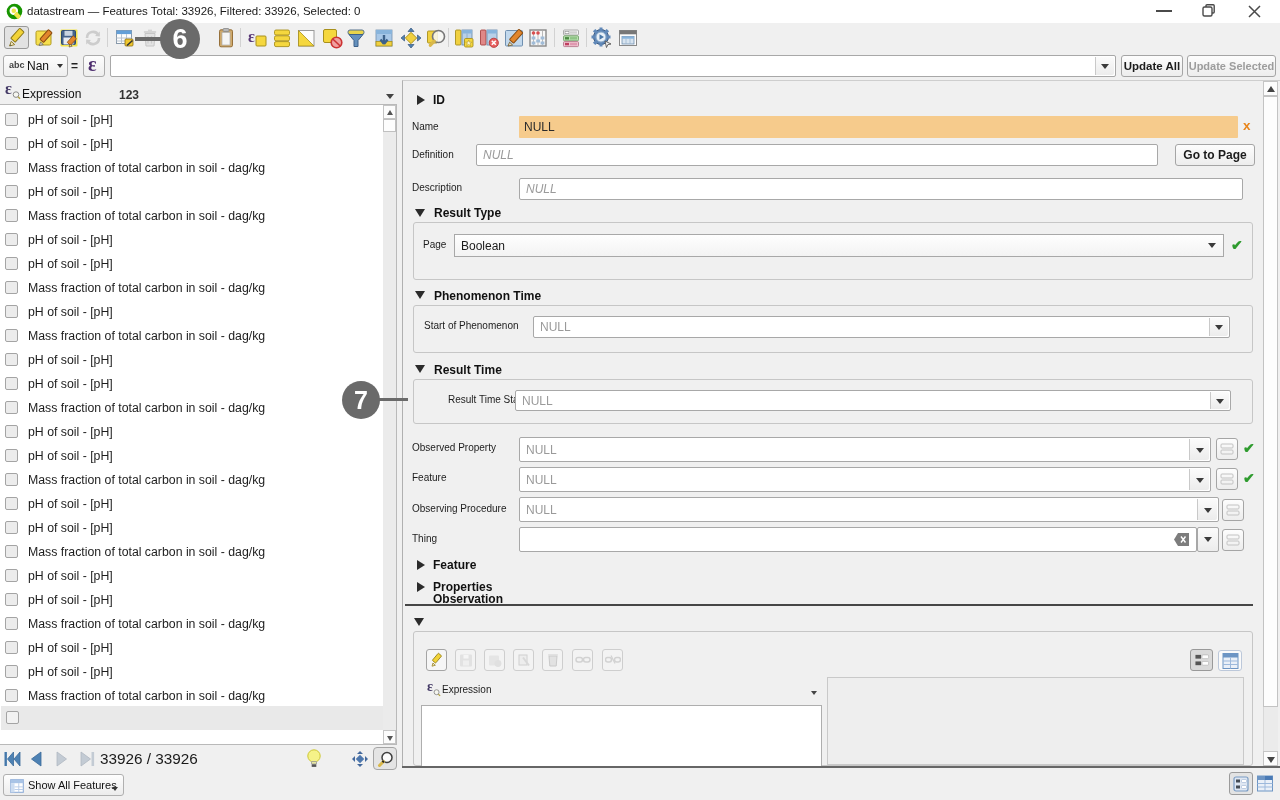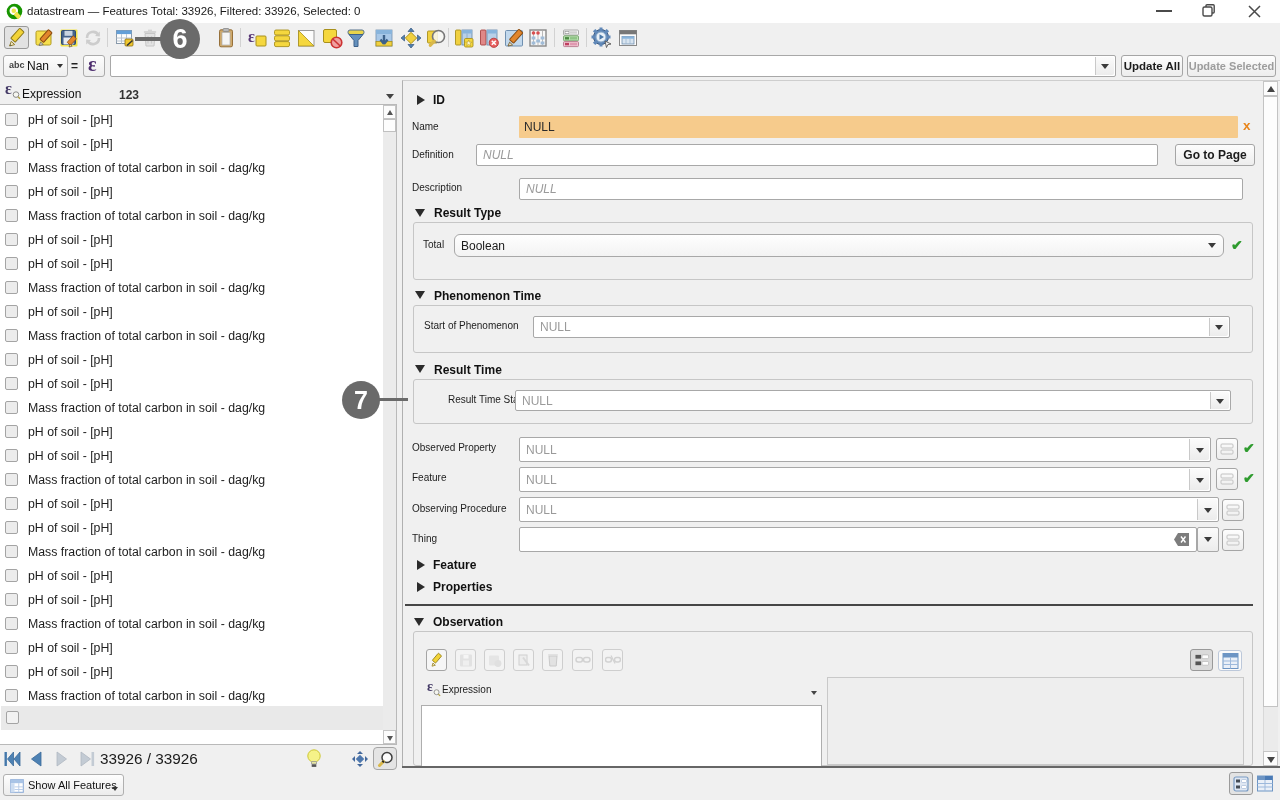--- a/index.html
+++ b/index.html
@@ -406,22 +406,22 @@
 <div class="btn" style="left:1175px;top:144px;width:80px;height:22px;line-height:20px;">Go to Page</div>
 
 <span class="lbl" style="left:412px;top:182px;">Description</span>
 <div class="input" style="left:519px;top:178px;width:724px;height:22px;">
       <span class="ph it">NULL</span>
     </div>
 
 <span class="tri tri-d" style="left:415px;top:209px;"></span>
 <span class="hdr" style="left:434px;top:206px;">Result Type</span>
 <div class="gbox" style="left:413px;top:222px;width:840px;height:58px;"></div>
-<span class="lbl" style="left:423px;top:239px;">Total</span>
-<div class="abs" style="left:454px;top:234px;width:770px;height:23px;background:linear-gradient(#fefefe,#f3f3f3);border:1px solid #a8a8a8;border-radius:6px;">
+<span class="lbl" style="left:423px;top:239px;">Page</span>
+<div class="abs" style="left:454px;top:234px;width:770px;height:23px;background:linear-gradient(#fefefe,#f3f3f3);border:1px solid #a8a8a8;border-radius:0;">
   <span style="position:absolute;left:6px;top:4px;font-size:12px;color:#1c1c1c;">Boolean</span>
   <span style="position:absolute;right:7px;top:8px;border-top:5px solid #3b3b3b;border-left:4px solid transparent;border-right:4px solid transparent;"></span>
 </div>
 <span class="check" style="left:1231px;top:237px;">✔</span>
 
 <span class="tri tri-d" style="left:415px;top:291px;"></span>
 <span class="hdr" style="left:434px;top:289px;">Phenomenon Time</span>
 <div class="gbox" style="left:413px;top:305px;width:840px;height:48px;"></div>
 <span class="lbl" style="left:424px;top:320px;">Start of Phenomenon</span>
 <div class="input" style="left:533px;top:316px;width:697px;height:22px;">
@@ -485,21 +485,21 @@
         <rect x="4" y="11" width="12" height="4" rx="1" fill="none" stroke="#c2c2c2"></rect>
       </svg></div>
 
 <span class="tri tri-r" style="left:417px;top:560px;"></span>
 <span class="hdr" style="left:433px;top:558px;text-align:right;">Feature</span>
 <span class="tri tri-r" style="left:417px;top:582px;"></span>
 <span class="hdr" style="left:433px;top:580px;">Properties</span>
 <div class="abs" style="left:405px;top:604px;width:848px;height:2px;background:#464646;"></div>
 
 <span class="tri tri-d" style="left:414px;top:618px;"></span>
-<span class="hdr" style="left:433px;top:615px;">Observation</span>
+<span class="hdr" style="left:433px;top:592px;">Observation</span>
 <div class="gbox" style="left:413px;top:631px;width:840px;height:135px;"></div>
 
 <div class="abs" style="left:426px;top:649px;width:21px;height:22px;border:1px solid #a5a5a5;border-radius:3px;background:#f6f6f6;">
   <svg style="position:absolute;left:2px;top:2px;" width="15" height="16" viewBox="0 0 16 16">
     <rect x="6.2" y="1" width="4.6" height="10" rx="0.5" transform="rotate(40 8.5 6)" fill="#f2d338" stroke="#97821c" stroke-width="0.9"></rect>
     <path d="M4.2 11.2 L6.8 13.6 L3.2 14.6 Z" fill="#e8e0c0" stroke="#97821c" stroke-width="0.8"></path>
   </svg>
 </div>
 <div class="abs" style="left:455px;top:649px;width:21px;height:22px;border:1px solid #cecece;border-radius:3px;background:#f3f3f3;">
   <svg style="position:absolute;left:3px;top:3px;" width="14" height="15" viewBox="0 0 14 14">

